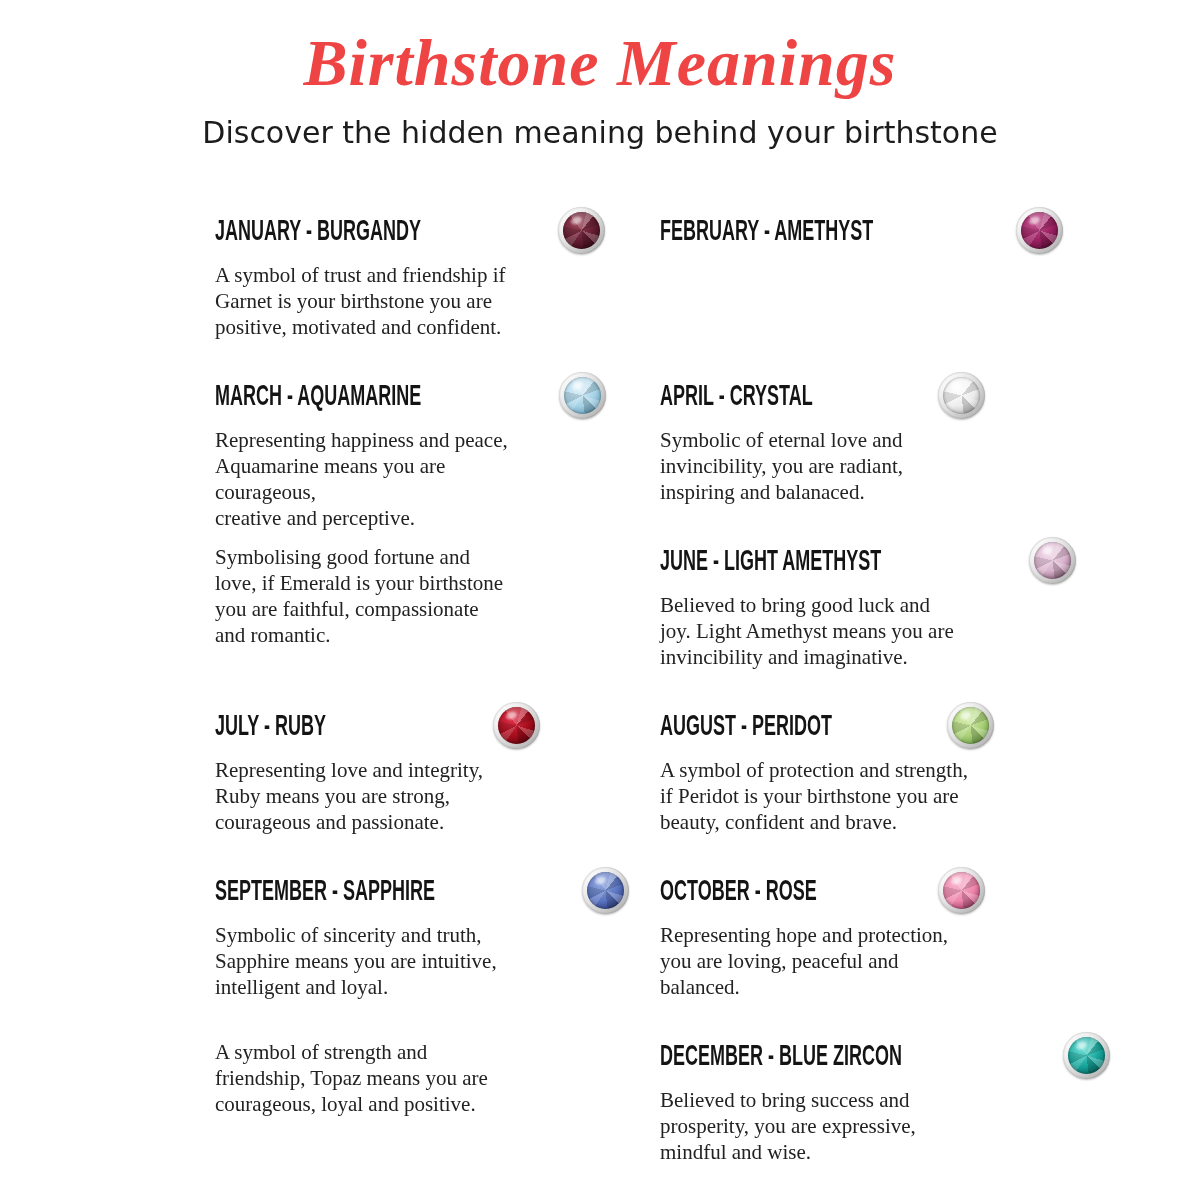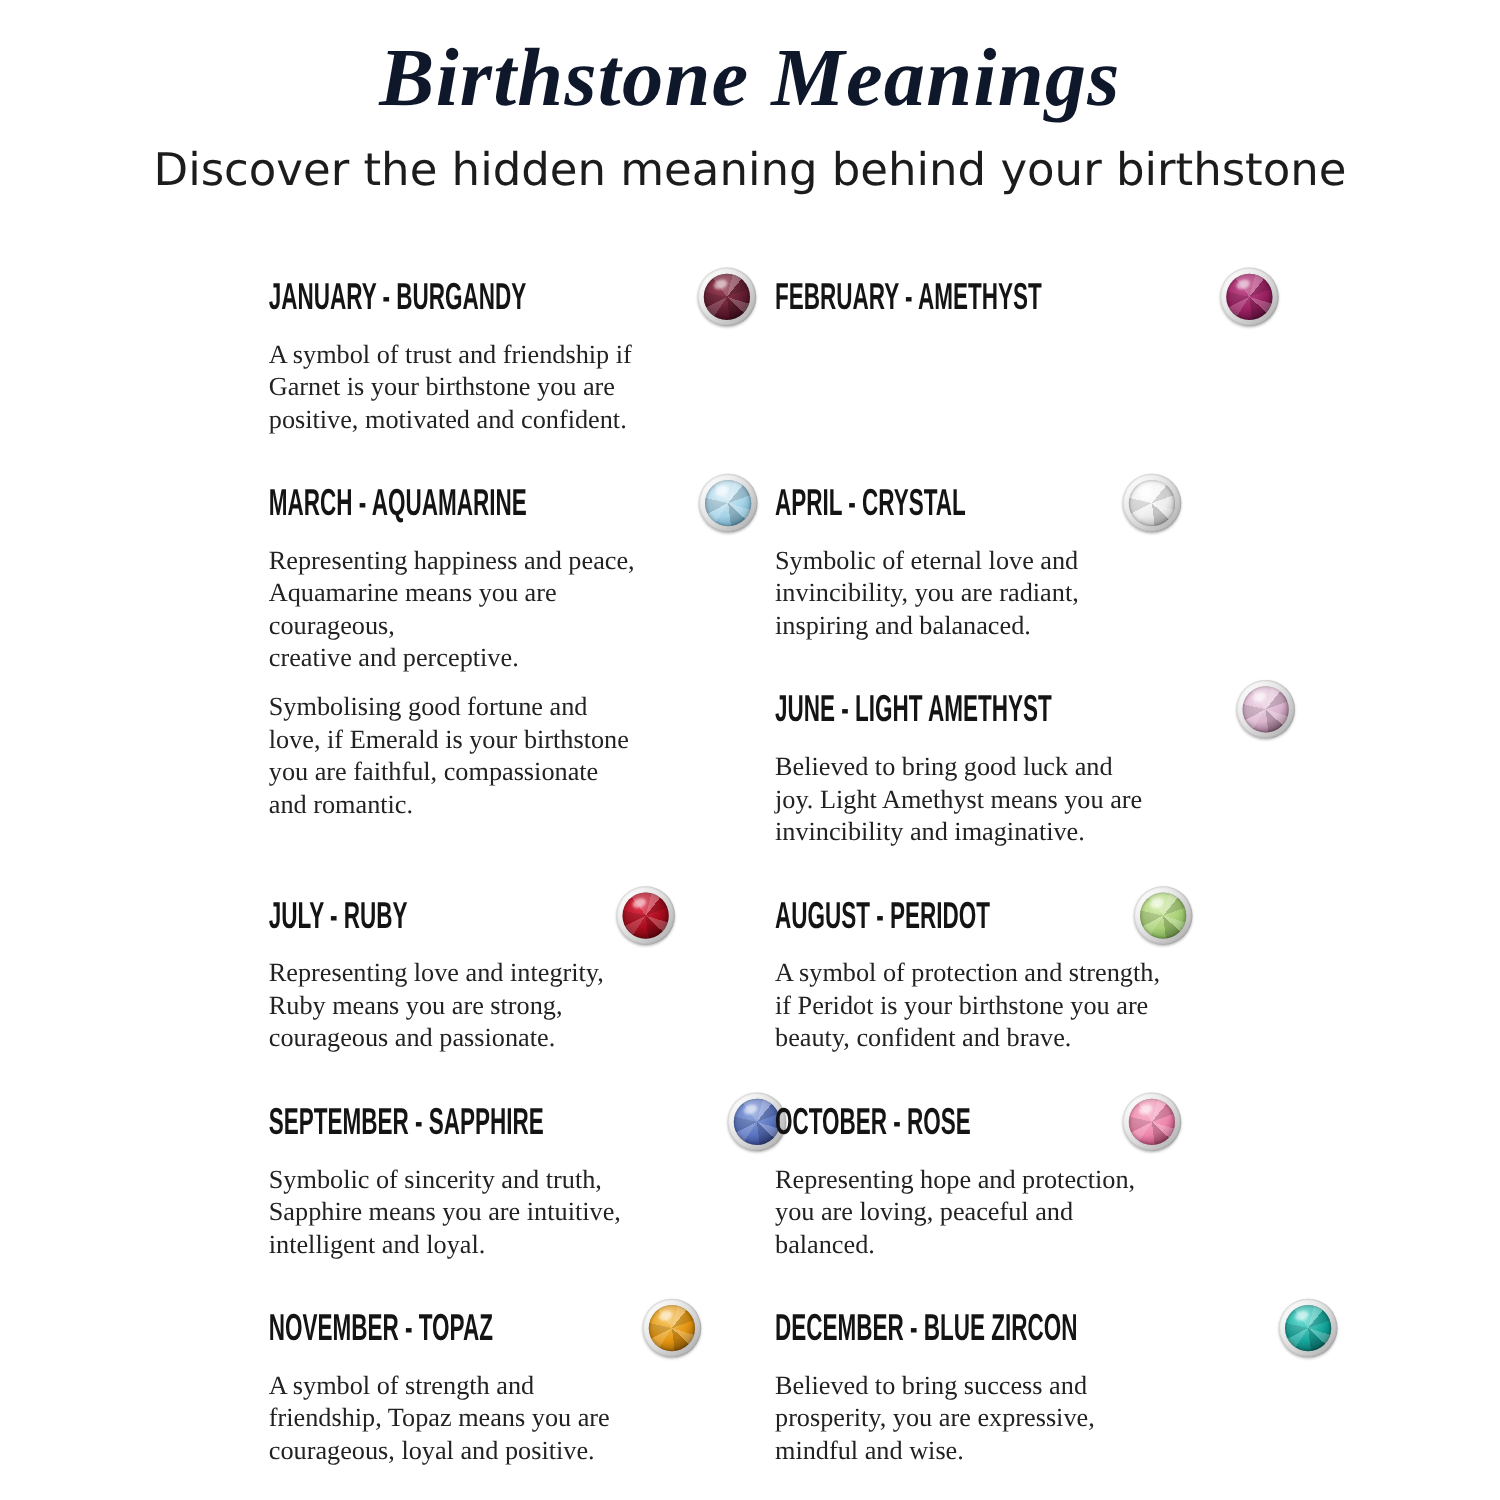--- a/index.html
+++ b/index.html
@@ -12,36 +12,36 @@
     color: #1d1d1d;
   }
   .page-header { text-align: center; padding-top: 24px; }
   .main-title {
     font-family: "Liberation Serif", serif;
     font-style: italic;
     font-weight: 700;
     font-size: 66px;
     line-height: 1.18;
     letter-spacing: 1px;
-    color: #0f172a;
+    color: #ef4444;
     margin: 0 0 12px 0;
   }
   .subtitle {
     font-family: "DejaVu Sans", sans-serif;
-    font-size: 36px;
+    font-size: 30px;
     line-height: 1.25;
     color: #1c1c1c;
     margin: 0;
   }
   .months-grid {
     width: 770px;
     margin: 55px auto 0 auto;
     display: grid;
     grid-template-columns: 325px 325px;
-    column-gap: 80px;
+    column-gap: 120px;
     grid-template-rows: repeat(6, 165px);
   }
   .month-card { overflow: visible; }
   .card-head {
     display: flex;
     justify-content: space-between;
     align-items: center;
     height: 48px;
   }
   .month-title {
@@ -231,26 +231,20 @@
       <span class="gem">
           <span class="stone" style="--l: #f7b6cc; --b: #ee86ac; --d: #8f2c52;"></span>
         </span>
     </div>
     <p class="month-body">Representing hope and protection,
 you are loving, peaceful and
 balanced.</p>
   </section>
 
   <section class="month-card">
-    <div class="card-head">
-      <h3 class="month-title">NOVEMBER - TOPAZ</h3>
-      <span class="gem">
-          <span class="stone" style="--l: #f7c968; --b: #e2940f; --d: #7e4d04;"></span>
-        </span>
-    </div>
     <p class="month-body">A symbol of strength and
 friendship, Topaz means you are
 courageous, loyal and positive.</p>
   </section>
 
   <section class="month-card">
     <div class="card-head">
       <h3 class="month-title">DECEMBER - BLUE ZIRCON</h3>
       <span class="gem">
           <span class="stone" style="--l: #6fe0d6; --b: #16a59b; --d: #035852;"></span>

